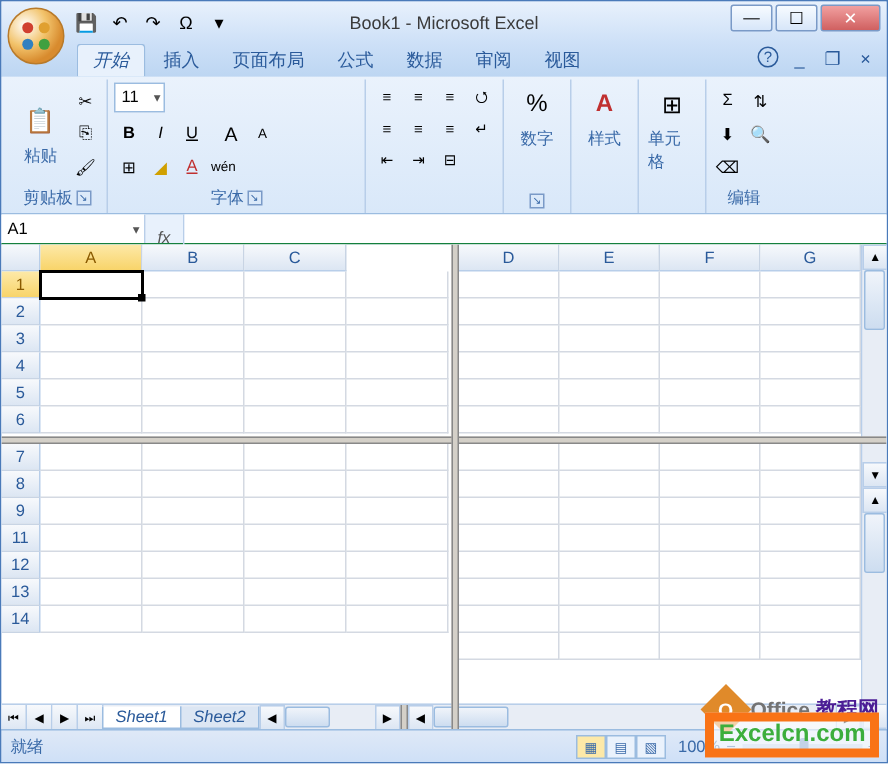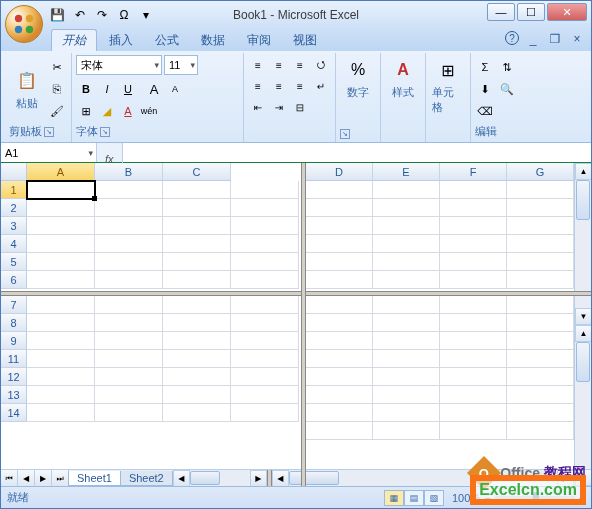--- a/index.html
+++ b/index.html
@@ -22,21 +22,21 @@
 .tabs { height: 22px; display: flex; align-items: flex-end; padding-left: 50px; gap: 2px; background: linear-gradient(#cde0f7,#bdd6f2); position: relative; }
 .tab { padding: 2px 10px; font-size: 12px; color: #2a5a9a; cursor: default; }
 .tab.active { background: #e8f1fc; border: 1px solid #9bbce0; border-bottom: none; border-radius: 3px 3px 0 0; color: #2a5a9a; font-style: italic; }
 .tabs-right { position: absolute; right: 6px; top: 2px; display: flex; gap: 6px; font-size: 12px; color: #2a5a9a; }
 .tabs-right span { width: 16px; height: 16px; display: flex; align-items: center; justify-content: center; }
 
 
 .ribbon { height: 92px; background: linear-gradient(#eaf2fc,#d9e8f9); border-bottom: 1px solid #9bbce0; display: flex; padding: 2px 4px 0 4px; }
 .group { border-right: 1px solid #b8cee9; padding: 2px 4px; display: flex; flex-direction: column; justify-content: space-between; }
 .group-body { flex: 1; display: flex; gap: 2px; }
-.group-label { font-size: 11px; color: #3a6aa8; text-align: center; padding: 1px 0; display: flex; align-items: center; justify-content: flex-start; gap: 2px; }
+.group-label { font-size: 11px; color: #3a6aa8; text-align: center; padding: 1px 0; display: flex; align-items: center; justify-content: center; gap: 2px; }
 .dialog-launch { width: 10px; height: 10px; border: 1px solid #7a9ac7; font-size: 7px; display: inline-flex; align-items: center; justify-content: center; }
 
 .big-btn { width: 36px; display: flex; flex-direction: column; align-items: center; justify-content: center; gap: 2px; padding: 2px; }
 .big-btn .icon-slot { width: 26px; height: 26px; display: flex; align-items: center; justify-content: center; }
 .big-btn .lbl { font-size: 11px; color: #3a6aa8; }
 .mini-col { display: flex; flex-direction: column; gap: 2px; justify-content: flex-start; padding-top: 2px; }
 .mini-btn { width: 20px; height: 20px; display: flex; align-items: center; justify-content: center; font-size: 11px; border: 1px solid transparent; }
 .mini-row { display: flex; gap: 1px; }
 
 .font-row1 { display: flex; gap: 2px; margin-bottom: 2px; }
@@ -76,21 +76,21 @@
 .vscroll { width: 17px; background: #e8edf5; border-left: 1px solid #b8cee9; position: absolute; right: 0; top: 0; bottom: 0; display: flex; flex-direction: column; }
 .scroll-btn { width: 17px; height: 17px; background: linear-gradient(#f7f9fc,#dce6f3); border: 1px solid #b8cee9; font-size: 8px; display: flex; align-items: center; justify-content: center; }
 .scroll-track { flex: 1; background: #e8edf5; position: relative; }
 .scroll-thumb { position: absolute; background: linear-gradient(#f0f4fa,#cdddf0); border: 1px solid #9bbce0; border-radius: 2px; }
 
 
 .sheet-row { height: 17px; display: flex; background: #e8edf5; border-top: 1px solid #b8cee9; }
 .sheet-nav { display: flex; }
 .sheet-nav .nbtn { width: 17px; height: 17px; border-right: 1px solid #b8cee9; font-size: 8px; display: flex; align-items: center; justify-content: center; background: linear-gradient(#f7f9fc,#dce6f3); }
 .sheet-tabs { display: flex; align-items: flex-end; }
-.sheet-tab { padding: 1px 8px; font-size: 11px; background: #dce6f3; border: 1px solid #9bbce0; border-top: none; margin-left: -1px; color: #2a5a9a; }
+.sheet-tab { padding: 1px 8px; font-size: 11px; background: #dce6f3; border: 1px solid #9bbce0; border-top: none; margin-left: -1px; color: #2a5a9a; font-style: italic; }
 .sheet-tab.active { background: #fff; font-weight: normal; }
 
 
 .statusbar { height: 22px; background: linear-gradient(#dfe9f7,#cfe0f7); border-top: 1px solid #9bbce0; display: flex; align-items: center; padding: 0 6px; font-size: 11px; color: #3a6aa8; }
 .status-left { flex: 1; }
 .view-btns { display: flex; gap: 0; margin-right: 8px; }
 .view-btn { width: 20px; height: 16px; border: 1px solid #9bbce0; display: flex; align-items: center; justify-content: center; font-size: 9px; background: #eaf2fc; }
 .view-btn.active { background: #fde9a8; }
 .zoom { display: flex; align-items: center; gap: 4px; }
 .zoom-slider { width: 80px; height: 4px; background: #b8cee9; position: relative; }
@@ -129,20 +129,21 @@
     <div class="winbtns">
       <div class="winbtn">—</div>
       <div class="winbtn">☐</div>
       <div class="winbtn close">✕</div>
     </div>
   </div>
 
   <div class="tabs">
     <div class="tab active">开始</div>
     <div class="tab">插入</div>
+    <div class="tab">页面布局</div>
     <div class="tab">公式</div>
     <div class="tab">数据</div>
     <div class="tab">审阅</div>
     <div class="tab">视图</div>
     <div class="tabs-right">
       <span style="color:#2a5a9a;border:1px solid #2a5a9a;border-radius:50%;width:14px;height:14px;font-size:10px">?</span>
       <span>_</span>
       <span>❐</span>
       <span>×</span>
     </div>
@@ -164,21 +165,20 @@
       </div>
       <div class="group-label">
           <span>剪贴板</span>
           <span class="dialog-launch">↘</span>
         </div>
     </div>
 
     <div class="group" style="width:172px">
       <div style="display:flex;flex-direction:column;gap:2px">
         <div class="font-row1">
-          <div class="combo font-name">宋体</div>
           <div class="combo font-size">11</div>
         </div>
         <div class="mini-row">
           <div class="mini-btn" style="font-weight:bold">B</div>
           <div class="mini-btn" style="font-style:italic">I</div>
           <div class="mini-btn" style="text-decoration:underline">U</div>
           <div style="width:4px"></div>
           <div class="mini-btn" style="font-size:13px">A</div>
           <div class="mini-btn" style="font-size:9px">A</div>
         </div>

